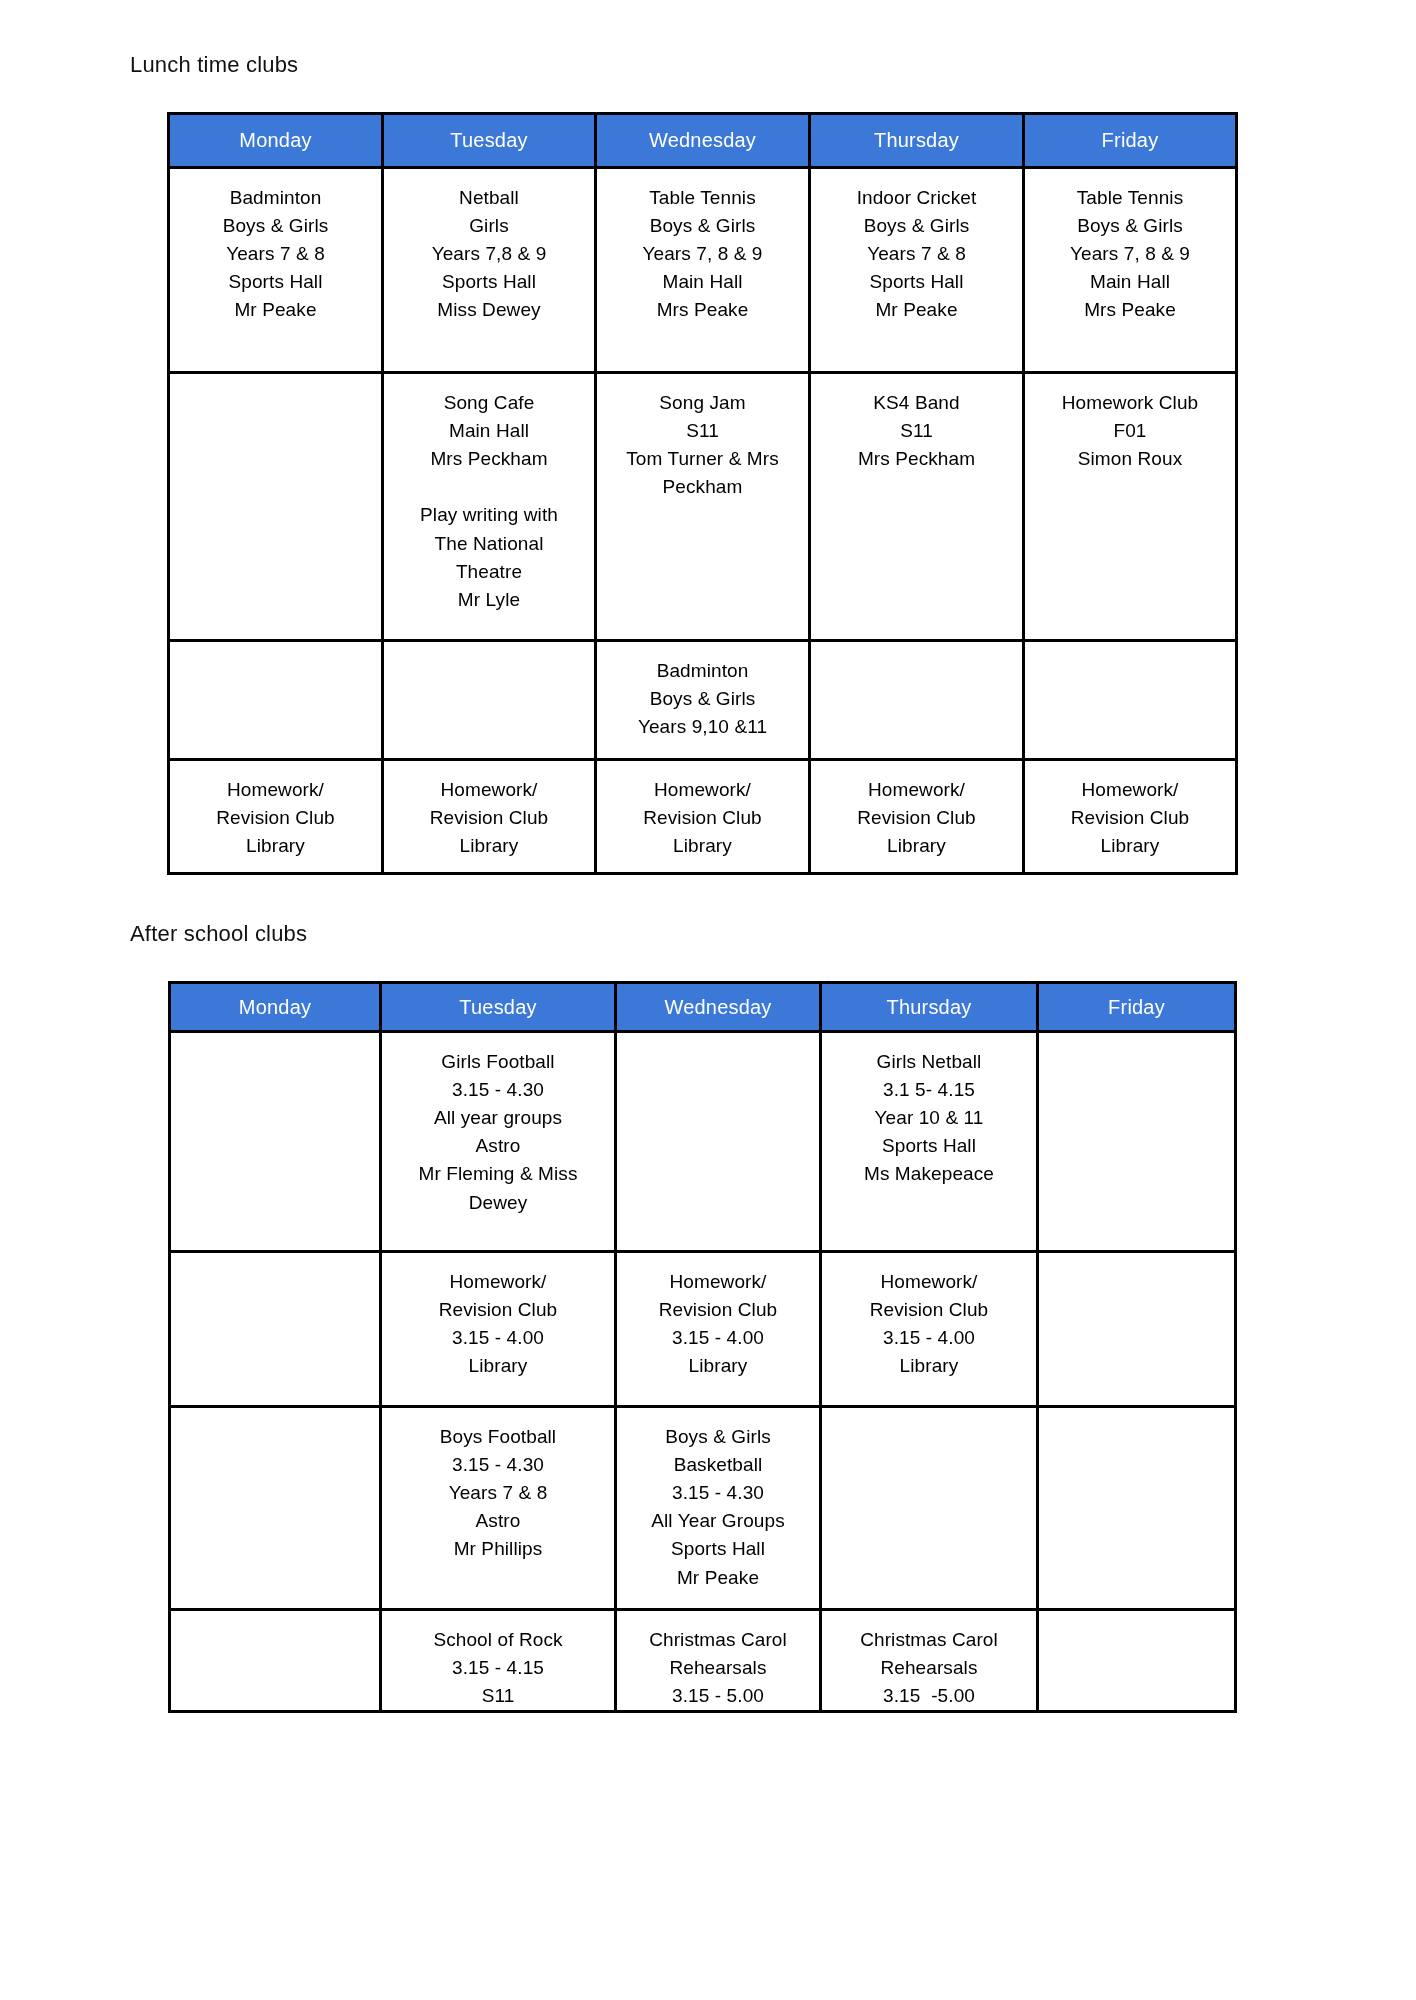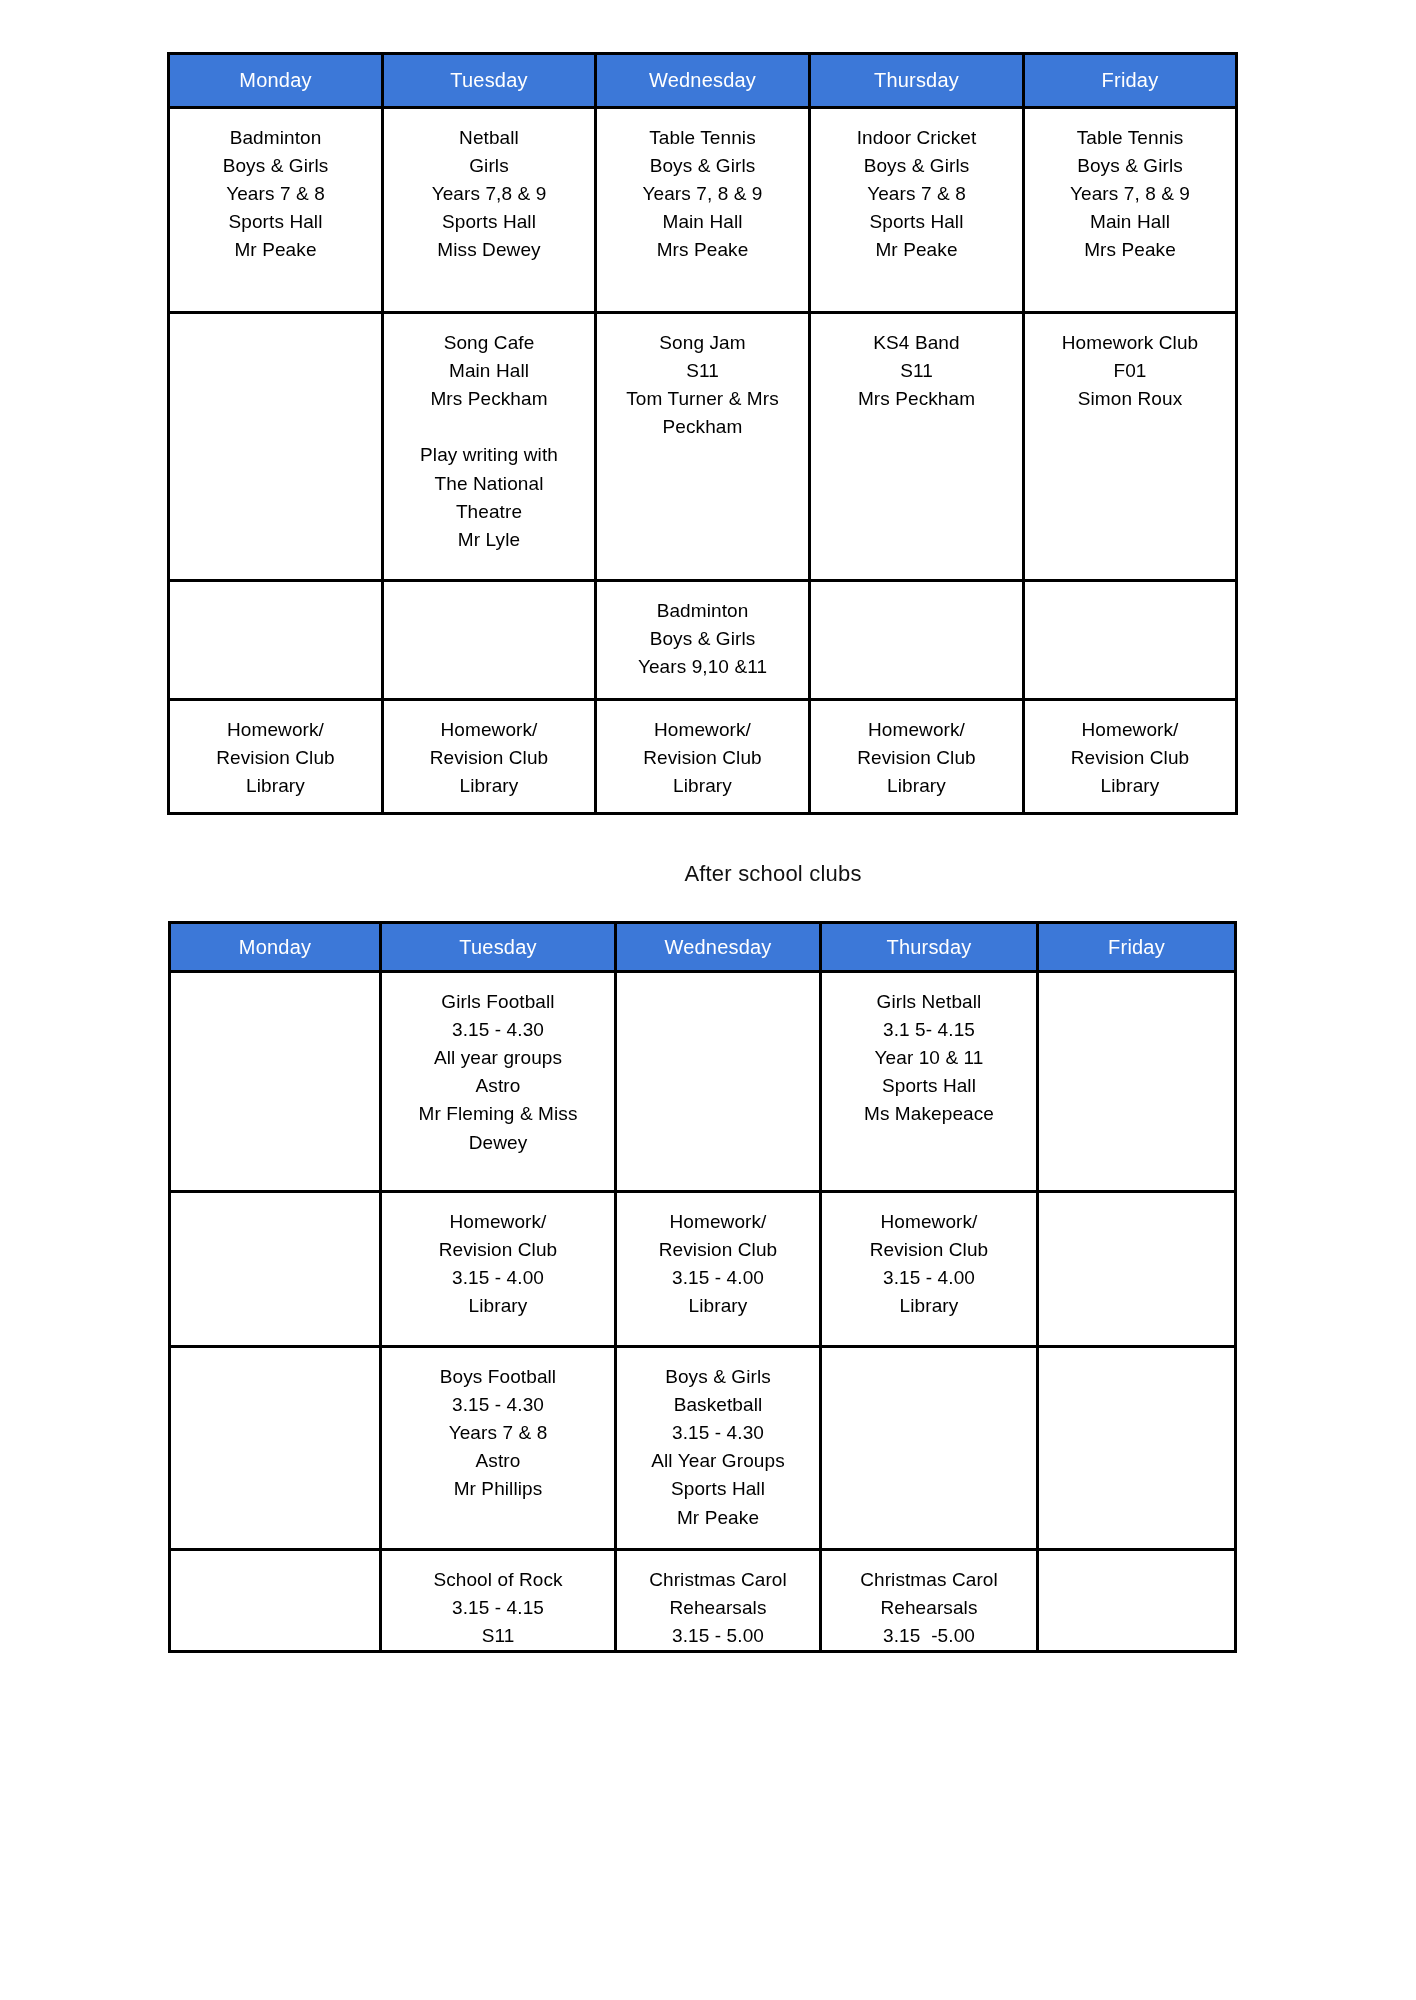--- a/index.html
+++ b/index.html
@@ -17,21 +17,21 @@
     padding-top: 52px;
   }
   .section-title {
     font-size: 22px;
     font-weight: 400;
     letter-spacing: 0.2px;
     margin: 0 0 0 130px;
     color: #111111;
   }
   .title-lunch   { margin-bottom: 34px; }
-  .title-after   { margin-top: 46px; margin-bottom: 34px; text-align: center; }
+  .title-after   { margin-top: 46px; margin-bottom: 34px; }
 
   table.clubs-table {
     border-collapse: collapse;
     table-layout: fixed;
     border: 3px solid #000;
   }
   table.lunch { margin-left: 167px; width: 1068px; }
   table.after { margin-left: 168px; width: 1066px; }
 
   .clubs-table th {
@@ -70,20 +70,21 @@
   table.after tr.r1 { height: 220px; }
   table.after tr.r2 { height: 155px; }
   table.after tr.r3 { height: 203px; }
   table.after tr.r4 { height: 97px; }
 </style>
 </head>
 <body>
 
 <div class="page">
 
+  <h2 class="section-title title-lunch">Lunch time clubs</h2>
 
   <table class="clubs-table lunch">
     <colgroup>
       <col style="width:214px">
         <col style="width:213px">
         <col style="width:214px">
         <col style="width:214px">
         <col style="width:213px">
     </colgroup>
     <thead>

